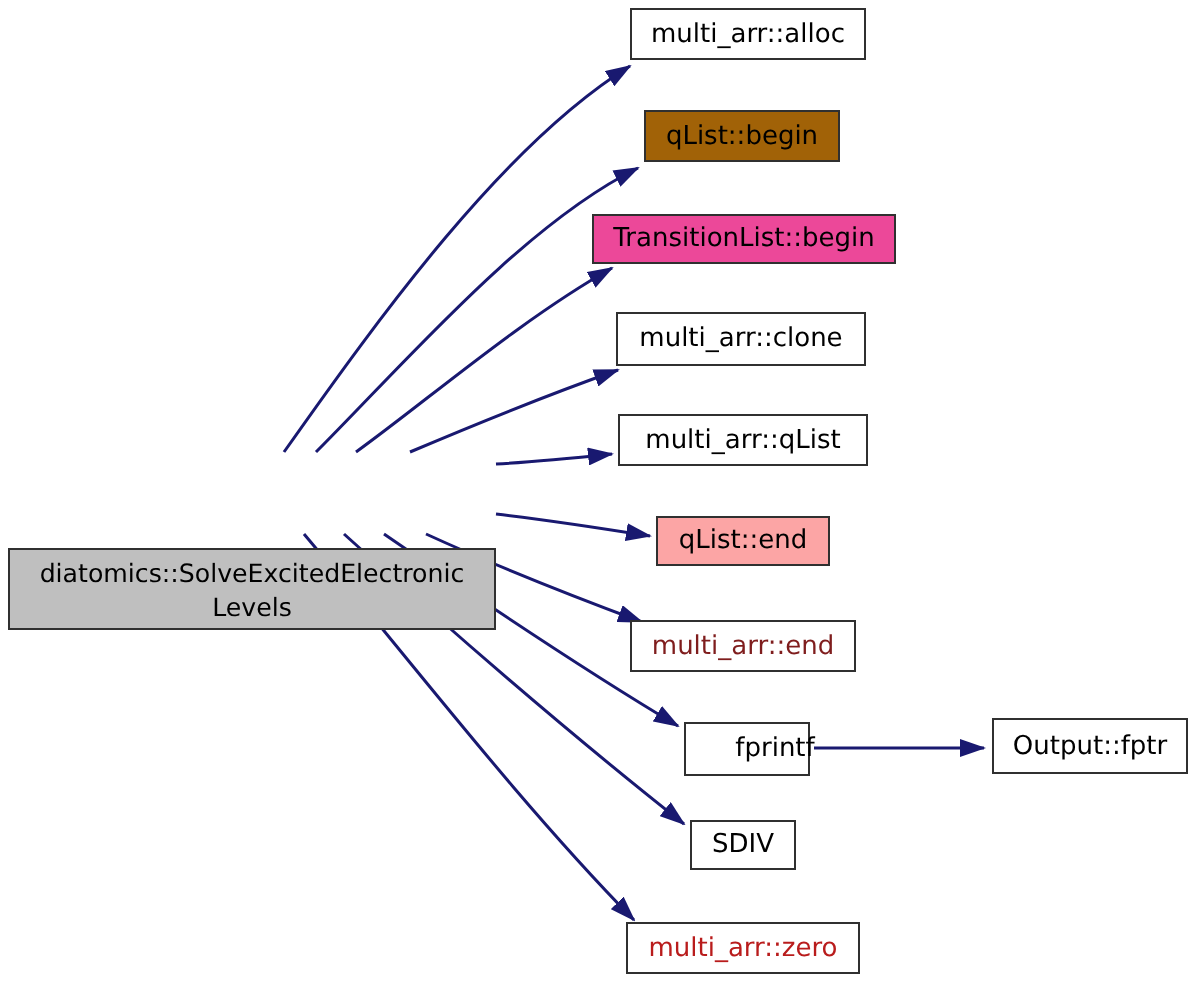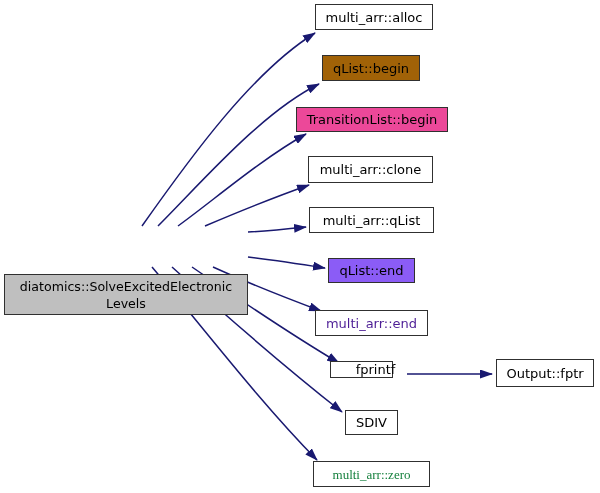--- a/index.html
+++ b/index.html
@@ -80,32 +80,32 @@
   </div>
   <div class="node" style="left: 296px; top: 107px; width: 152px; height: 25px; border-color: rgb(48, 48, 48); background: #ec4899; color: rgb(0, 0, 0);">
     <span>TransitionList::begin</span>
   </div>
   <div class="node" style="left: 308px; top: 156px; width: 125px; height: 27px; border-color: rgb(48, 48, 48); background: rgb(255, 255, 255); color: rgb(0, 0, 0);">
     <span>multi_arr::clone</span>
   </div>
   <div class="node" style="left: 309px; top: 207px; width: 125px; height: 26px; border-color: rgb(48, 48, 48); background: rgb(255, 255, 255); color: rgb(0, 0, 0);">
     <span>multi_arr::qList</span>
   </div>
-  <div class="node" style="left: 328px; top: 258px; width: 87px; height: 25px; border-color: rgb(48, 48, 48); background: #8b5cf6; color: rgb(0, 0, 0);">
+  <div class="node" style="left: 328px; top: 258px; width: 87px; height: 25px; border-color: rgb(48, 48, 48); background: #fca5a5; color: rgb(0, 0, 0);">
     <span>qList::end</span>
   </div>
-  <div class="node" style="left: 315px; top: 310px; width: 113px; height: 26px; border-color: rgb(48, 48, 48); background: rgb(255, 255, 255); color: #4c1d95;">
+  <div class="node" style="left: 315px; top: 310px; width: 113px; height: 26px; border-color: rgb(48, 48, 48); background: rgb(255, 255, 255); color: #7f1d1d;">
     <span>multi_arr::end</span>
   </div>
-  <div class="node" style="left: 330px; top: 361px; width: 63px; height: 17px; border-color: rgb(48, 48, 48); background: rgb(255, 255, 255); color: rgb(0, 0, 0); padding-left: 28px;">
+  <div class="node" style="left: 342px; top: 361px; width: 63px; height: 27px; border-color: rgb(48, 48, 48); background: rgb(255, 255, 255); color: rgb(0, 0, 0); padding-left: 28px;">
     <span>fprintf</span>
   </div>
   <div class="node" style="left: 496px; top: 359px; width: 98px; height: 28px; border-color: rgb(48, 48, 48); background: rgb(255, 255, 255); color: rgb(0, 0, 0);">
     <span>Output::fptr</span>
   </div>
   <div class="node" style="left: 345px; top: 410px; width: 53px; height: 25px; border-color: rgb(48, 48, 48); background: rgb(255, 255, 255); color: rgb(0, 0, 0);">
     <span>SDIV</span>
   </div>
-  <div class="node" style="left: 313px; top: 461px; width: 117px; height: 26px; border-color: rgb(48, 48, 48); background: rgb(255, 255, 255); color: #15803d; font-family: Liberation Serif, serif;">
+  <div class="node" style="left: 313px; top: 461px; width: 117px; height: 26px; border-color: rgb(48, 48, 48); background: rgb(255, 255, 255); color: #b91c1c;">
     <span>multi_arr::zero</span>
   </div>
 
 </div>
 
 </body></html>

